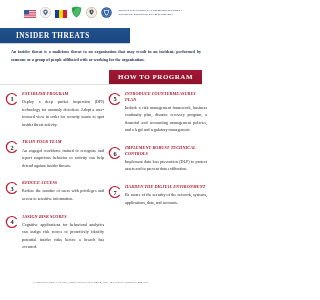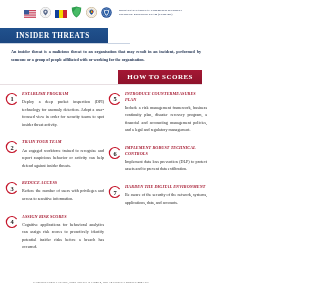--- a/index.html
+++ b/index.html
@@ -31,21 +31,21 @@
     line-height: 1.45;
     letter-spacing: 0.12px;
     color: #2a3a5c;
     text-transform: uppercase;
     font-weight: bold;
     max-width: 64px;
   }
 
   
   .title-bar {
-    width: 108px;
+    width: 130px;
     height: 15px;
     background: #1f4e89;
     background: linear-gradient(180deg,#20518d 0%, #1b4680 100%);
     display: flex;
     align-items: center;
     padding-left: 16px;
     margin-top: 2px;
   }
   .title-bar .txt {
     color: #ffffff;
@@ -258,21 +258,21 @@
 
 <div class="title-bar">
   <span class="txt">INSIDER THREATS</span>
 </div>
 <div class="title-rule"></div>
 
 <p class="intro">An insider threat is a malicious threat to an organisation that may result in an incident, performed by someone or a group of people affiliated with or working for the organisation.</p>
 
 <div class="banner-row">
   <div class="banner">
-    <span class="txt">HOW TO SCORES</span>
+    <span class="txt">HOW TO PROGRAM</span>
   </div>
 </div>
 <div class="banner-rule"></div>
 
 <div class="columns">
 
   <div class="col">
 
     <div class="tip">
       <span class="badge">

